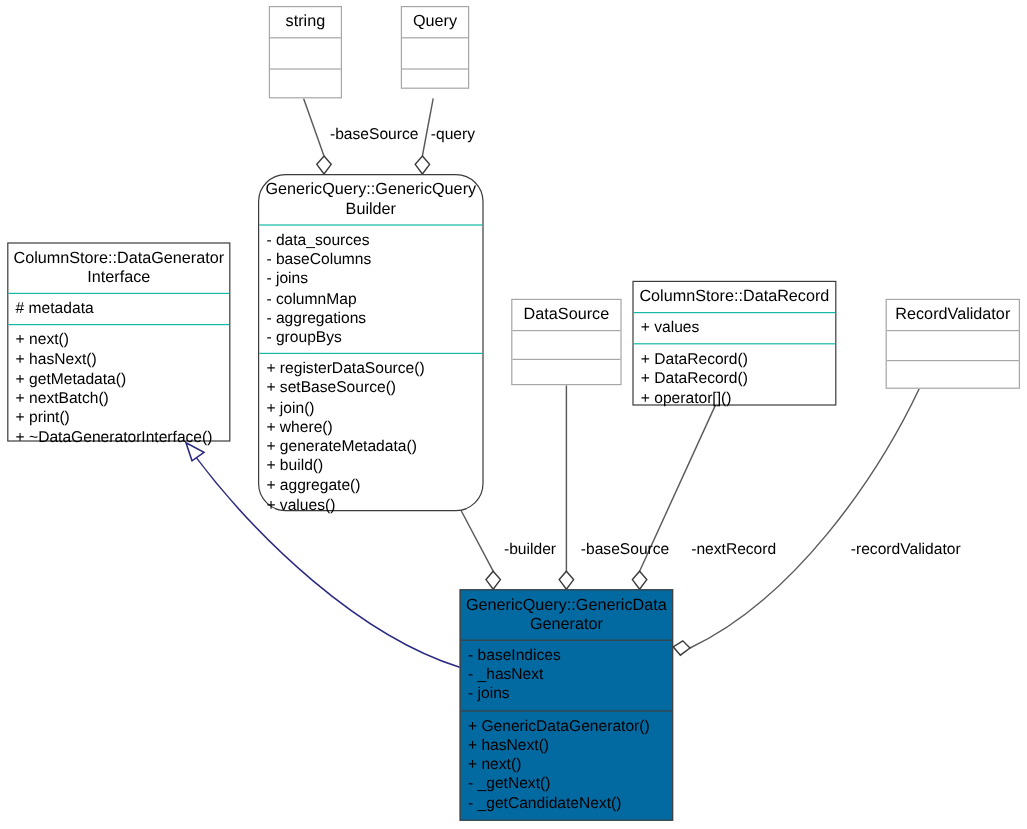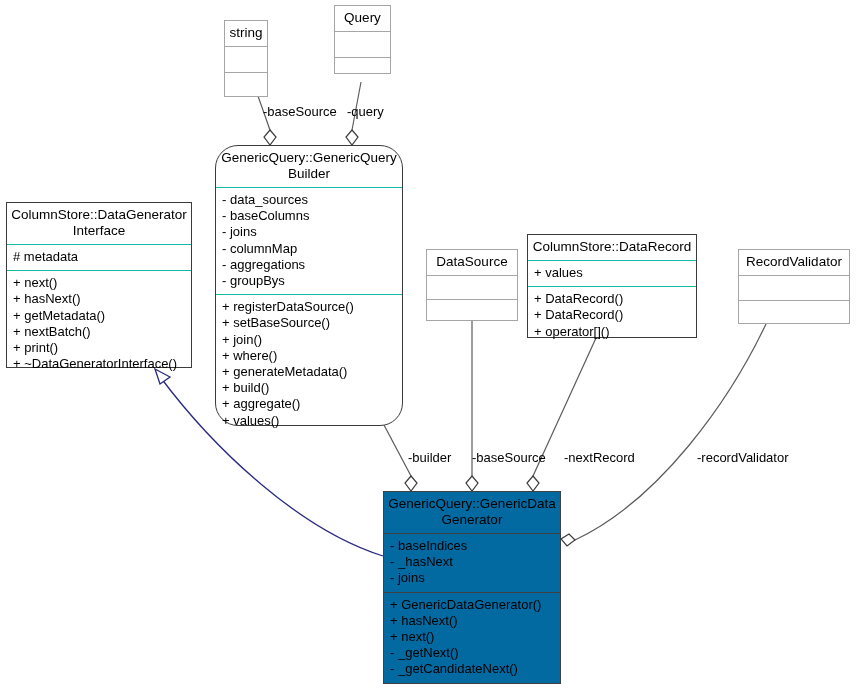--- a/index.html
+++ b/index.html
@@ -64,20 +64,21 @@
   }
   .cls-section.empty {
     padding: 0;
   }
   .edge-label {
     position: absolute;
     font-size: 13px;
     color: #000000;
     white-space: nowrap;
     line-height: 14px;
+    margin-left: 12px;
   }
 </style>
 </head>
 <body>
 
 <div id="diagram">
 
   <svg id="edge-layer" viewBox="0 0 856 691" width="856" height="691" xmlns="http://www.w3.org/2000/svg">
 
     <g>
@@ -116,21 +117,21 @@
     </g>
   </svg>
 
   <div class="edge-label" style="left:263px; top:105px;">-baseSource</div>
   <div class="edge-label" style="left:347px; top:105px;">-query</div>
   <div class="edge-label" style="left:408px; top:451px;">-builder</div>
   <div class="edge-label" style="left:472px; top:451px;">-baseSource</div>
   <div class="edge-label" style="left:564px; top:451px;">-nextRecord</div>
   <div class="edge-label" style="left:697px; top:451px;">-recordValidator</div>
 
-  <div class="uml-class plain" style="left:224px; top:5px; width:44px; height:77px;margin-top:15px;">
+  <div class="uml-class plain" style="left:224px; top:5px; width:61px; height:77px;">
     <div class="cls-title">string</div>
     <div class="cls-section empty cls-sep-plain" style="height:26px;"></div>
     <div class="cls-section empty cls-sep-plain" style="flex:1;"></div>
   </div>
 
   <div class="uml-class plain" style="left:334px; top:5px; width:57px; height:69px;">
     <div class="cls-title">Query</div>
     <div class="cls-section empty cls-sep-plain" style="height:26px;"></div>
     <div class="cls-section empty cls-sep-plain" style="flex:1;"></div>
   </div>

